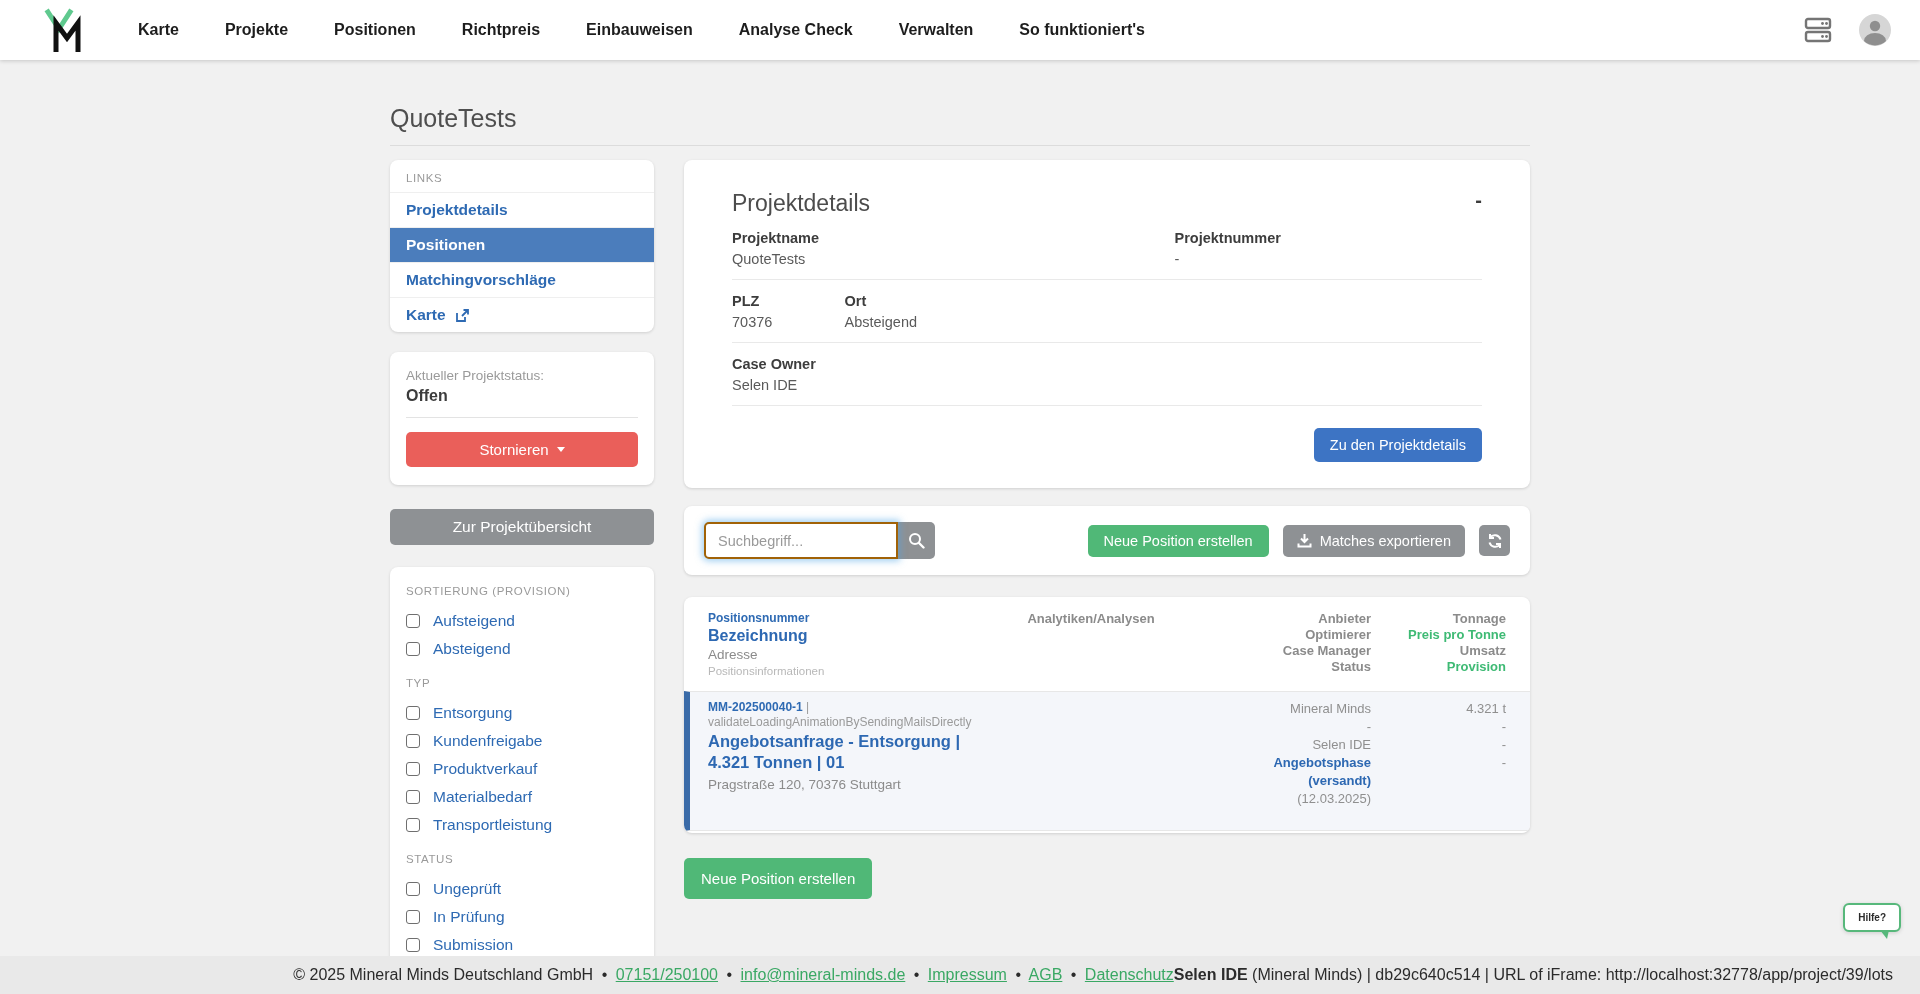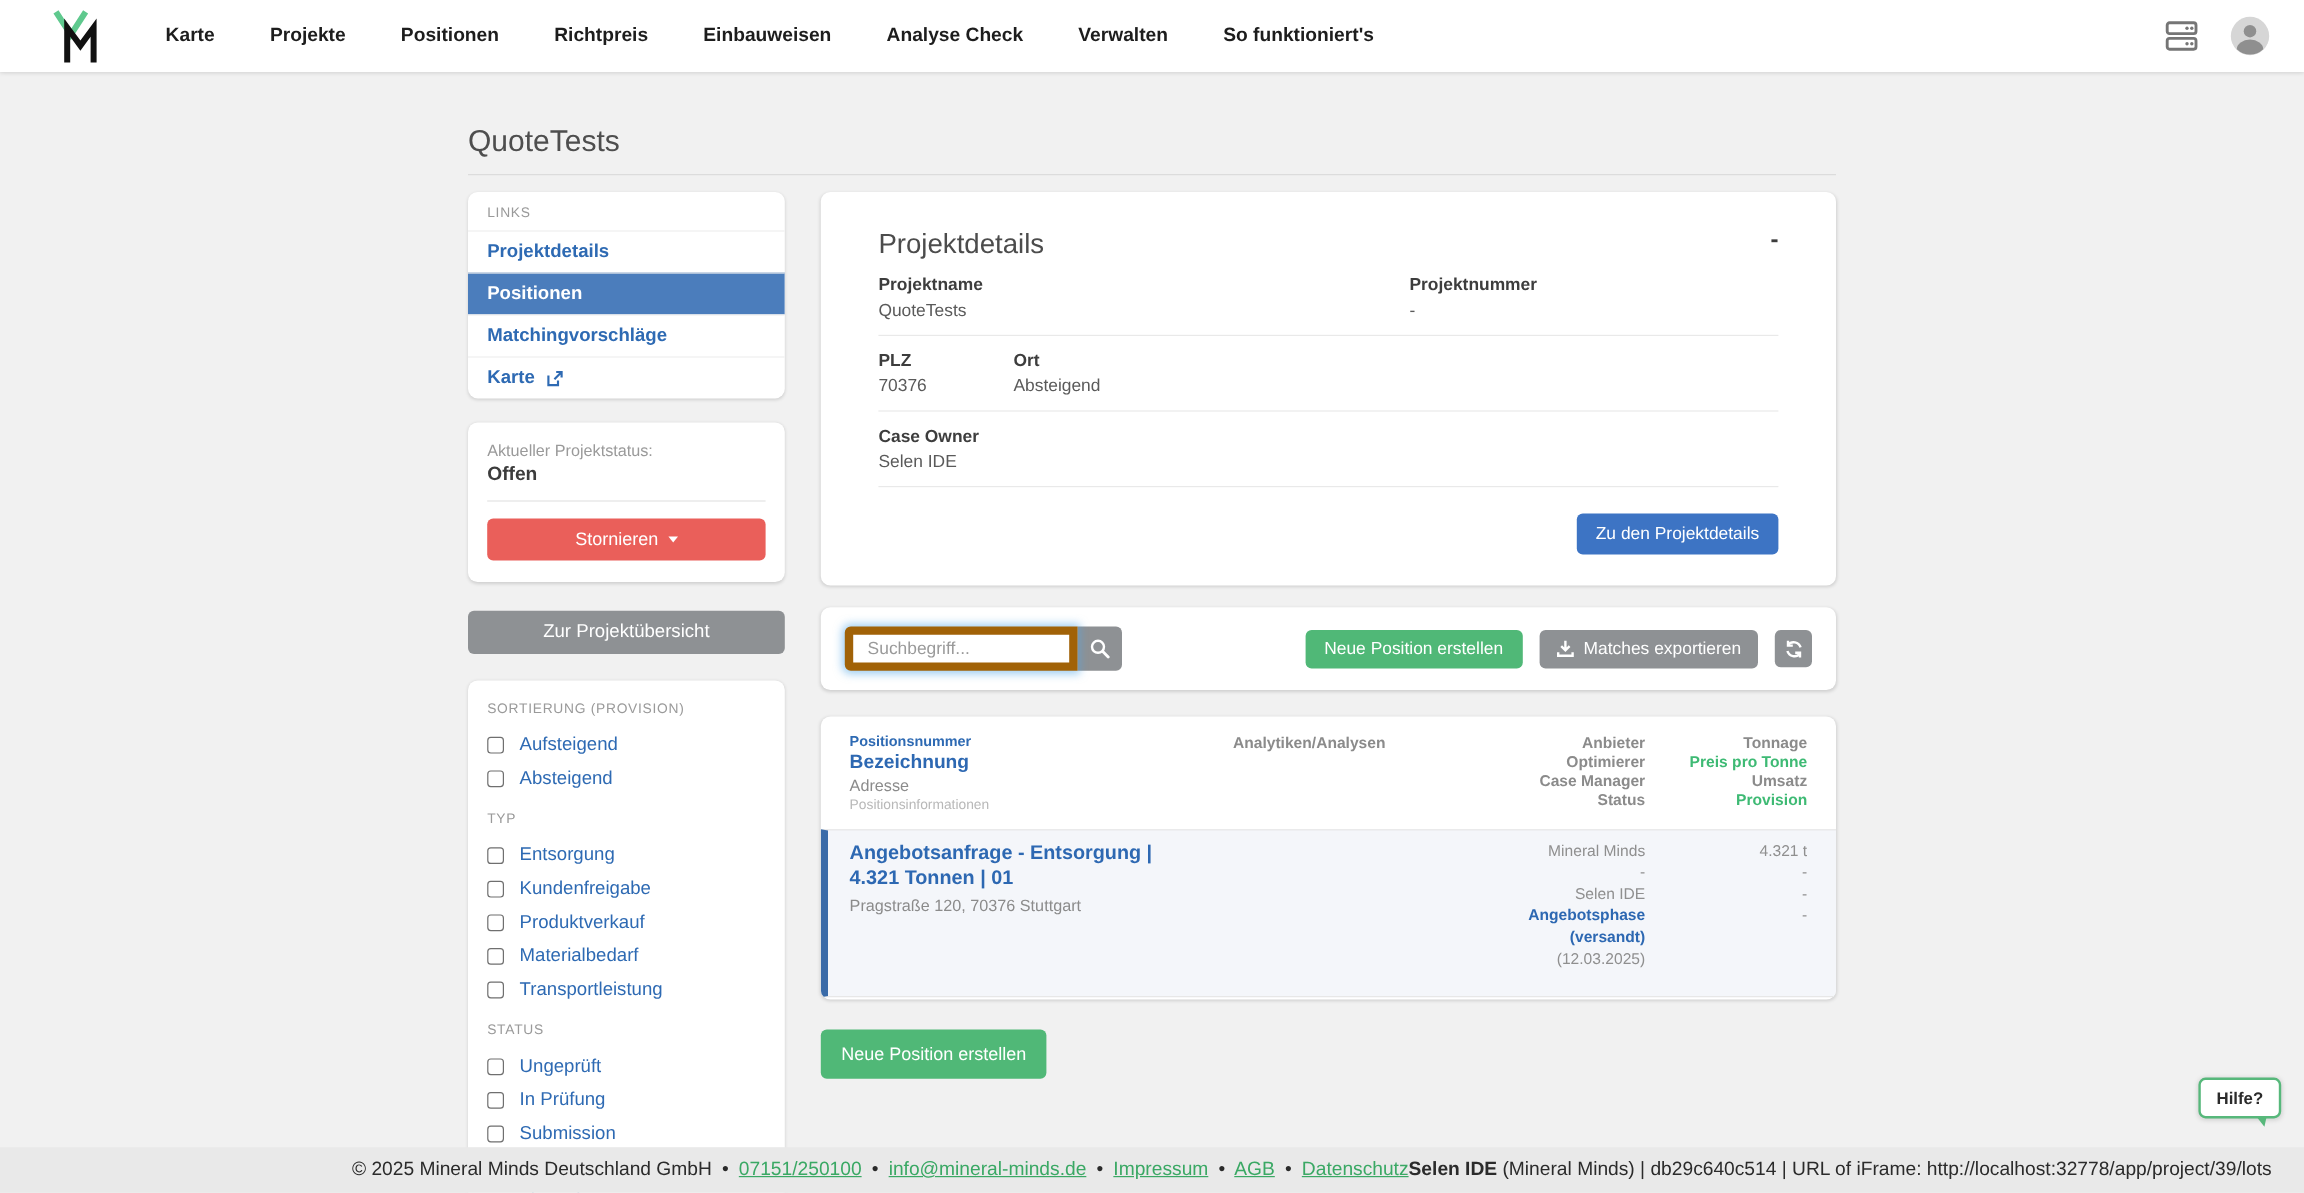--- a/index.html
+++ b/index.html
@@ -63,21 +63,21 @@
   .field-row:first-of-type { margin-top:12px; }
   .f-label { font-size:14.5px; font-weight:700; color:#3d3d3d; }
   .f-value { font-size:14.5px; color:#5a5a5a; margin-top:5px; }
   .fc-a { width:44%; } .fc-b { width:15%; } .fc-c { width:41%; } .fc-wide { width:59%; } .fc-full { width:100%; }
   .project-actions { display:flex; justify-content:flex-end; margin-top:22px; }
   .btn-blue { background:#3d74c4; color:#fff; font-size:14.5px; padding:9px 16px; }
 
   
   .search-card { margin-top:18px; padding:16px 20px; display:flex; align-items:center; }
   .search-group { display:flex; }
-  .search-input { width:194px; height:37px; border:7px solid #a16207; border-radius:5px 0 0 5px; padding:0 12px;
+  .search-input { width:194px; height:37px; border:2px solid #a16207; border-radius:5px 0 0 5px; padding:0 12px;
                   font-size:14.5px; color:#555; outline:none; box-shadow:0 0 7px 2px rgba(80,165,230,.55); position:relative; z-index:1; }
   .search-input::placeholder { color:#9a9a9a; }
   .search-btn { width:37px; height:37px; background:#8e9194; border:none; border-radius:0 5px 5px 0; cursor:pointer;
                 display:flex; align-items:center; justify-content:center; }
   .search-actions { margin-left:auto; display:flex; align-items:center; gap:14px; }
   .btn-green { background:#50b877; color:#fff; font-size:14.5px; padding:8px 16px; }
   .btn-gray { background:#8e9194; color:#fff; font-size:14.5px; padding:8px 14px; display:flex; align-items:center; gap:8px; }
   .btn-refresh { background:#8e9194; border-radius:5px; width:31px; height:31px; display:flex; align-items:center; justify-content:center; }
 
   
@@ -96,21 +96,21 @@
   .r-id { color:#2e6ab3; font-weight:700; }
   .r-idsuffix { color:#9a9a9a; }
   .r-title { font-size:16.5px; font-weight:700; color:#2d68b2; line-height:21px; margin-top:1px; }
   .r-address { font-size:13.5px; color:#8b8b8b; margin-top:4px; }
   .r-line { font-size:13px; color:#8f8f8f; line-height:18px; }
   .r-status { color:#2d68b2; font-weight:700; }
   .btn-create-bottom { margin-top:25px; background:#50b877; color:#fff; font-size:15px; padding:12px 17px; }
 
   
   .help-btn { position:absolute; right:19px; bottom:62px; background:#fff; border:2px solid #57b87b; border-radius:6px;
-              padding:7px 13px; font-size:14px; font-weight:700; color:#2b2b2b; cursor:pointer;
+              padding:7px 13px; font-size:10px; font-weight:700; color:#2b2b2b; cursor:pointer;
               box-shadow:0 1px 4px rgba(0,0,0,.15); }
   .help-btn::after { content:""; position:absolute; right:10px; bottom:-9px; width:0; height:0;
                      border-left:7px solid transparent; border-right:2px solid transparent; border-top:9px solid #57b87b; }
 
   
   .footer { position:absolute; left:0; bottom:0; width:1920px; height:38px; background:#e9e9e9; z-index:10;
             display:flex; align-items:center; justify-content:flex-end; padding:0 27px; font-size:16px; color:#2b2b2b; }
   .footer a { color:#3aa864; text-decoration:underline; cursor:pointer; }
   .f-sep { margin:0 4px; color:#2b2b2b; }
   .f-bold { font-weight:700; }
@@ -361,20 +361,24 @@
             <div class="t-c4">
               <div class="h-line">Tonnage</div>
               <div class="h-line h-green">Preis pro Tonne</div>
               <div class="h-line">Umsatz</div>
               <div class="h-line h-green">Provision</div>
             </div>
           </div>
 
           <div class="t-row">
             <div class="t-c1">
+              <div class="r-idline">
+                <span class="r-id">MM-202500040-1</span>
+                <span class="r-idsuffix">| validateLoadingAnimationBySendingMailsDirectly</span>
+              </div>
               <div class="r-title">Angebotsanfrage - Entsorgung | 4.321 Tonnen | 01</div>
               <div class="r-address">Pragstraße 120, 70376 Stuttgart</div>
             </div>
             <div class="t-c2"></div>
             <div class="t-c3">
               <div class="r-line">Mineral Minds</div>
               <div class="r-line">-</div>
               <div class="r-line">Selen IDE</div>
               <div class="r-line r-status">Angebotsphase</div>
               <div class="r-line r-status">(versandt)</div>

